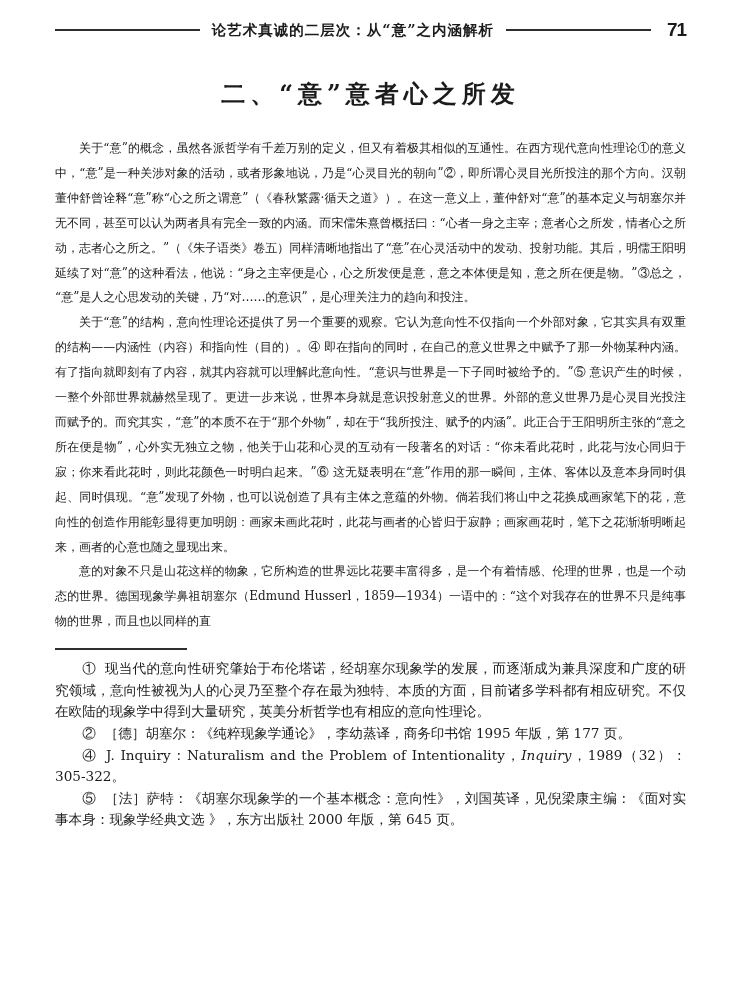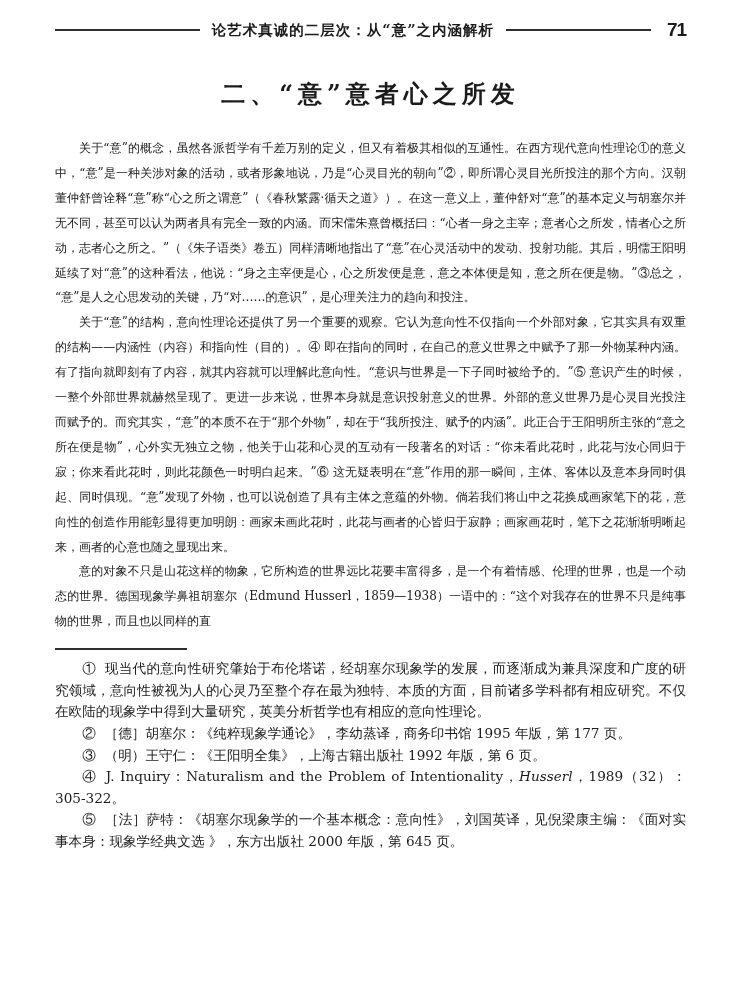--- a/index.html
+++ b/index.html
@@ -84,26 +84,25 @@
     <span class="running-title">论艺术真诚的二层次：从“意”之内涵解析</span>
     <span class="header-rule"></span>
     <span class="page-number">71</span>
   </header>
 
   <h1 class="section-title">二、“意”意者心之所发</h1>
 
   <main class="body-text">
     <p>关于“意”的概念，虽然各派哲学有千差万别的定义，但又有着极其相似的互通性。在西方现代意向性理论①的意义中，“意”是一种关涉对象的活动，或者形象地说，乃是“心灵目光的朝向”②，即所谓心灵目光所投注的那个方向。汉朝董仲舒曾诠释“意”称“心之所之谓意”（《春秋繁露·循天之道》）。在这一意义上，董仲舒对“意”的基本定义与胡塞尔并无不同，甚至可以认为两者具有完全一致的内涵。而宋儒朱熹曾概括曰：“心者一身之主宰；意者心之所发，情者心之所动，志者心之所之。”（《朱子语类》卷五）同样清晰地指出了“意”在心灵活动中的发动、投射功能。其后，明儒王阳明延续了对“意”的这种看法，他说：“身之主宰便是心，心之所发便是意，意之本体便是知，意之所在便是物。”③总之，“意”是人之心思发动的关键，乃“对……的意识”，是心理关注力的趋向和投注。</p>
     <p>关于“意”的结构，意向性理论还提供了另一个重要的观察。它认为意向性不仅指向一个外部对象，它其实具有双重的结构——内涵性（内容）和指向性（目的）。④ 即在指向的同时，在自己的意义世界之中赋予了那一外物某种内涵。有了指向就即刻有了内容，就其内容就可以理解此意向性。“意识与世界是一下子同时被给予的。”⑤ 意识产生的时候，一整个外部世界就赫然呈现了。更进一步来说，世界本身就是意识投射意义的世界。外部的意义世界乃是心灵目光投注而赋予的。而究其实，“意”的本质不在于“那个外物”，却在于“我所投注、赋予的内涵”。此正合于王阳明所主张的“意之所在便是物”，心外实无独立之物，他关于山花和心灵的互动有一段著名的对话：“你未看此花时，此花与汝心同归于寂；你来看此花时，则此花颜色一时明白起来。”⑥ 这无疑表明在“意”作用的那一瞬间，主体、客体以及意本身同时俱起、同时俱现。“意”发现了外物，也可以说创造了具有主体之意蕴的外物。倘若我们将山中之花换成画家笔下的花，意向性的创造作用能彰显得更加明朗：画家未画此花时，此花与画者的心皆归于寂静；画家画花时，笔下之花渐渐明晰起来，画者的心意也随之显现出来。</p>
-    <p>意的对象不只是山花这样的物象，它所构造的世界远比花要丰富得多，是一个有着情感、伦理的世界，也是一个动态的世界。德国现象学鼻祖胡塞尔（Edmund Husserl，1859—1938）一语中的：“这个对我存在的世界不只是纯事物的世界，而且也以同样的直</p>
+    <p>意的对象不只是山花这样的物象，它所构造的世界远比花要丰富得多，是一个有着情感、伦理的世界，也是一个动态的世界。德国现象学鼻祖胡塞尔（Edmund Husserl，1859—1934）一语中的：“这个对我存在的世界不只是纯事物的世界，而且也以同样的直</p>
   </main>
 
   <div class="footnote-sep"></div>
 
   <section class="footnotes">
       <p class="footnote"><span class="fn-marker">①</span><span>现当代的意向性研究肇始于布伦塔诺，经胡塞尔现象学的发展，而逐渐成为兼具深度和广度的研究领域，意向性被视为人的心灵乃至整个存在最为独特、本质的方面，目前诸多学科都有相应研究。不仅在欧陆的现象学中得到大量研究，英美分析哲学也有相应的意向性理论。</span></p>
       <p class="footnote"><span class="fn-marker">②</span><span>［德］胡塞尔：《纯粹现象学通论》，李幼蒸译，商务印书馆 1995 年版，第 177 页。</span></p>
-      <p class="footnote"><span class="fn-marker">③</span><span>（明）王守仁：《王阳明全集》，上海古籍出版社 1992 年版，第 6 页。</span></p>
-      <p class="footnote"><span class="fn-marker">④</span><span>J. Inquiry：Naturalism and the Problem of Intentionality，</span><i>Husserl</i><span>，1989（32）：305-322。</span></p>
+      <p class="footnote"><span class="fn-marker">④</span><span>J. Inquiry：Naturalism and the Problem of Intentionality，</span><i>Inquiry</i><span>，1989（32）：305-322。</span></p>
       <p class="footnote"><span class="fn-marker">⑤</span><span>［法］萨特：《胡塞尔现象学的一个基本概念：意向性》，刘国英译，见倪梁康主编：《面对实事本身：现象学经典文选 》，东方出版社 2000 年版，第 645 页。</span></p>
     </section>
 
 </div>
 
 </body></html>

